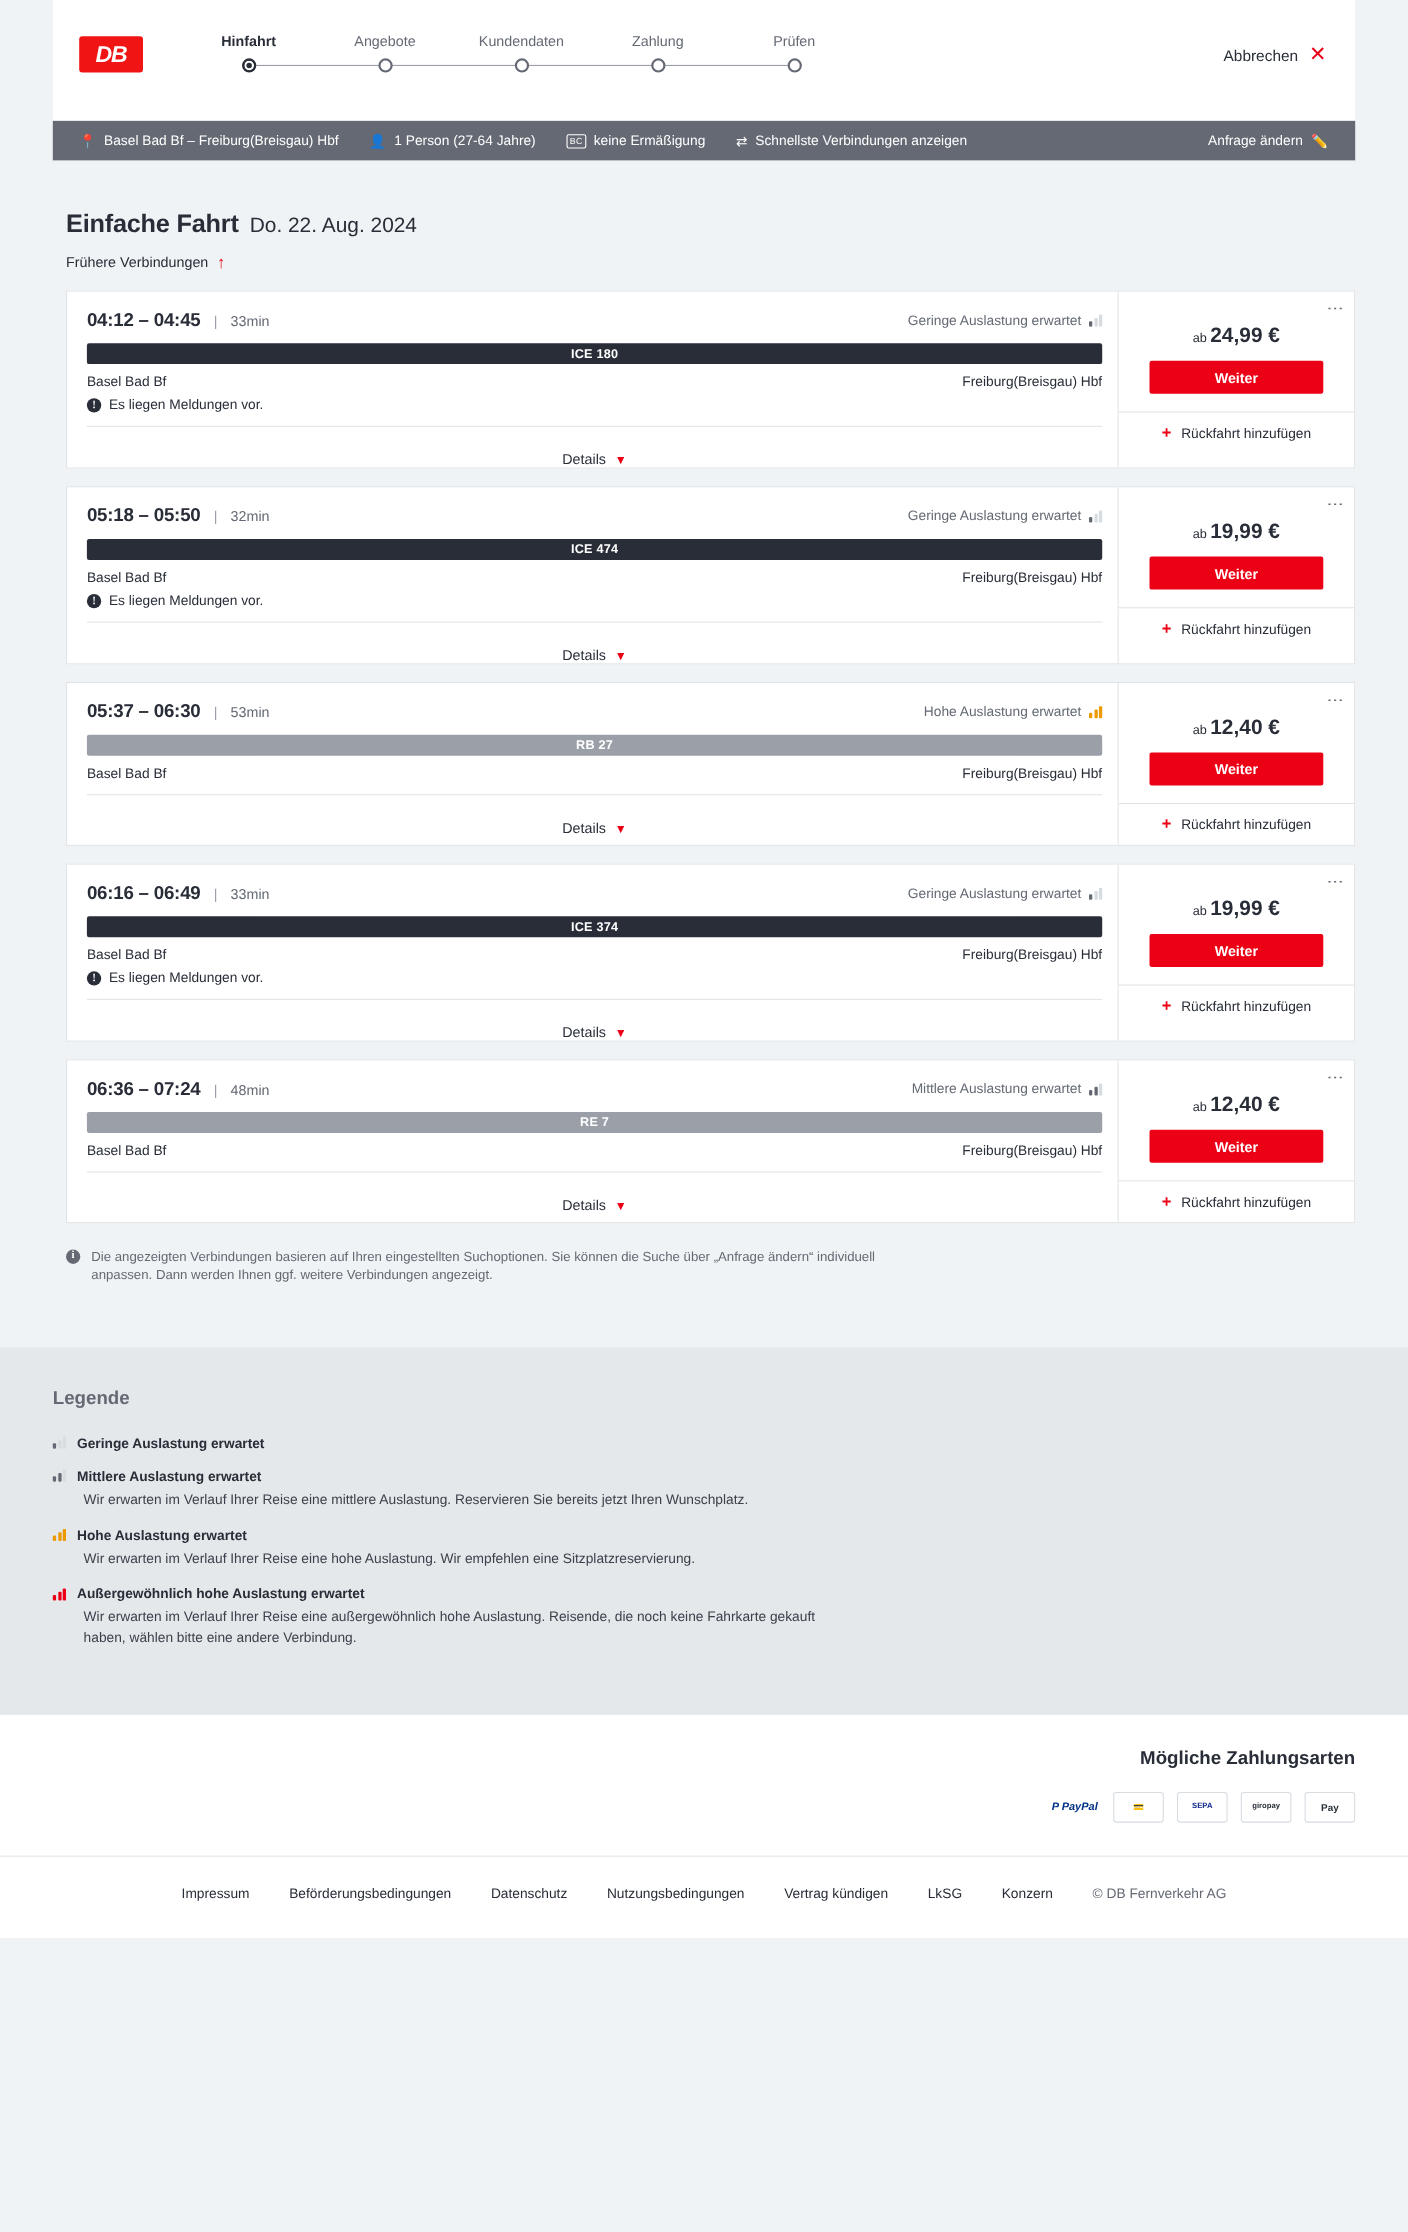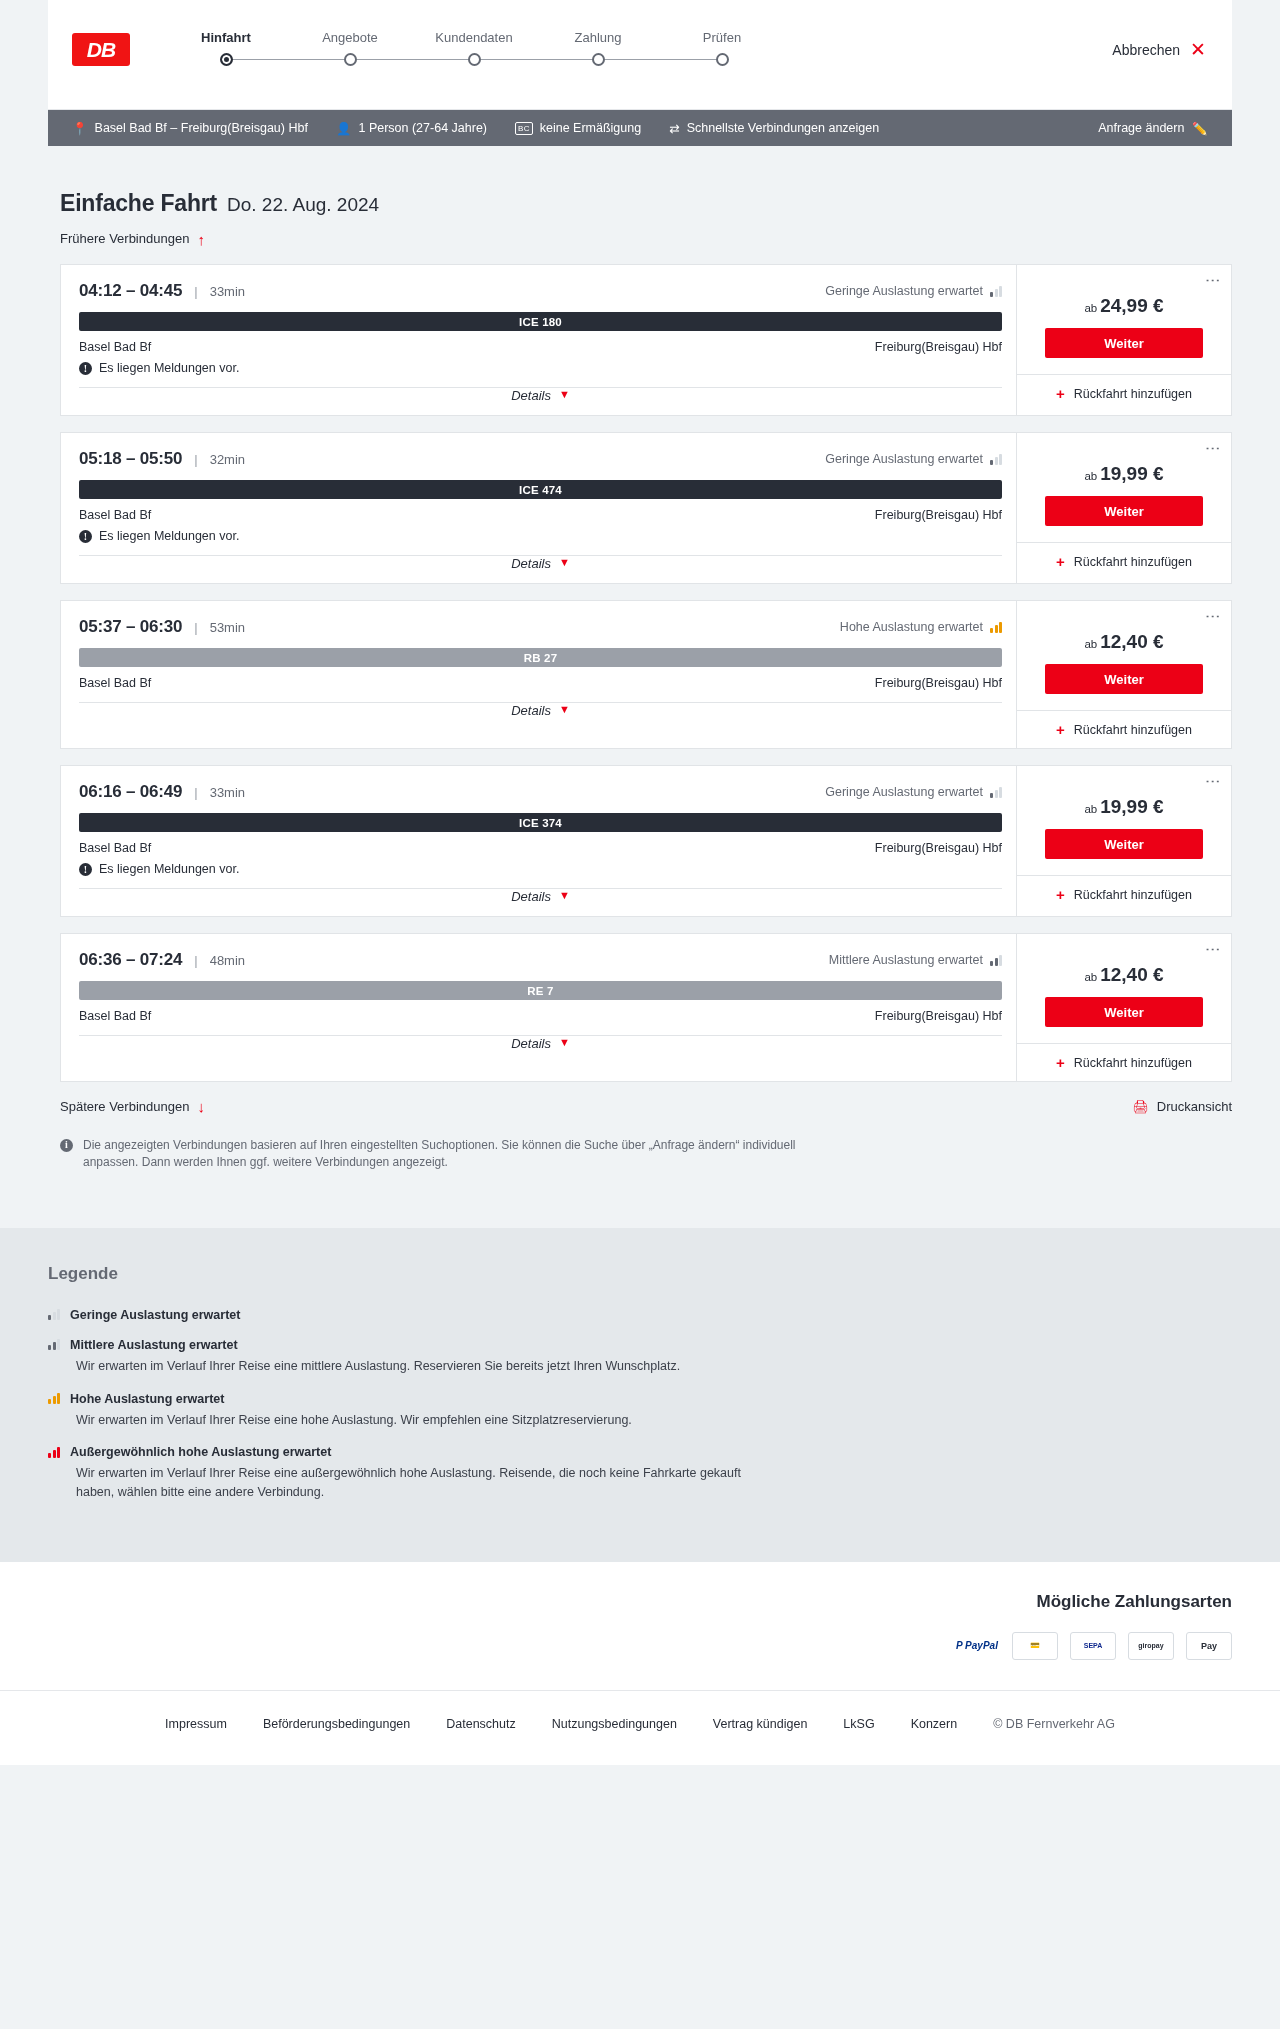--- a/index.html
+++ b/index.html
@@ -120,22 +120,22 @@
   .stations { margin-top: 9px; display: flex; font-size: 12.5px; }
   .st-to { margin-left: auto; }
   .msg { margin-top: 7px; display: flex; align-items: center; gap: 7px; font-size: 12.5px; }
   .i-circle {
     width: 13px; height: 13px; border-radius: 50%; background: #282d37; color: #fff;
     font-size: 10px; display: inline-flex; align-items: center; justify-content: center;
     font-weight: bold; font-family: "Liberation Serif", serif;
   }
   .details-row {
     margin-top: 12px; border-top: 1px solid #e1e4e7;
-    height: 28px; display: flex; align-items: flex-start; justify-content: center;
-    gap: 8px; font-size: 13px; cursor: pointer; font-style: italic;
+    height: 38px; display: flex; align-items: flex-end; justify-content: center;
+    gap: 8px; font-size: 13px; cursor: pointer;
   }
   .chev { color: #ec0016; font-size: 11px; }
 
   .conn-right {
     width: 215px; border-left: 1px solid #e1e4e7; position: relative;
     display: flex; flex-direction: column; align-items: center;
     padding-top: 30px;
   }
   .kebab {
     position: absolute; top: 8px; right: 10px; color: #646973;
@@ -468,30 +468,20 @@
             <div class="price"><span class="ab">ab</span><span>12,40 €</span></div>
             <button class="weiter">Weiter</button>
             <div class="return-row">
               <span class="plus">+</span>
               <span>Rückfahrt hinzufügen</span>
             </div>
           </div>
         </div>
       </div>
 
-    <div class="later-row">
-      <div class="later">
-        <span>Spätere Verbindungen</span>
-        <span class="arrow-down">↓</span>
-      </div>
-      <div class="print">
-        <span class="print-icon">🖨</span>
-        <span>Druckansicht</span>
-      </div>
-    </div>
 
     <div class="note">
       <span class="i-circle">i</span>
       <span>Die angezeigten Verbindungen basieren auf Ihren eingestellten Suchoptionen. Sie können die Suche über „Anfrage ändern“ individuell anpassen. Dann werden Ihnen ggf. weitere Verbindungen angezeigt.</span>
     </div>
   </div>
 
   <div class="legend-wrap">
     <div class="legend-title">Legende</div>
     <div id="legend-items">

